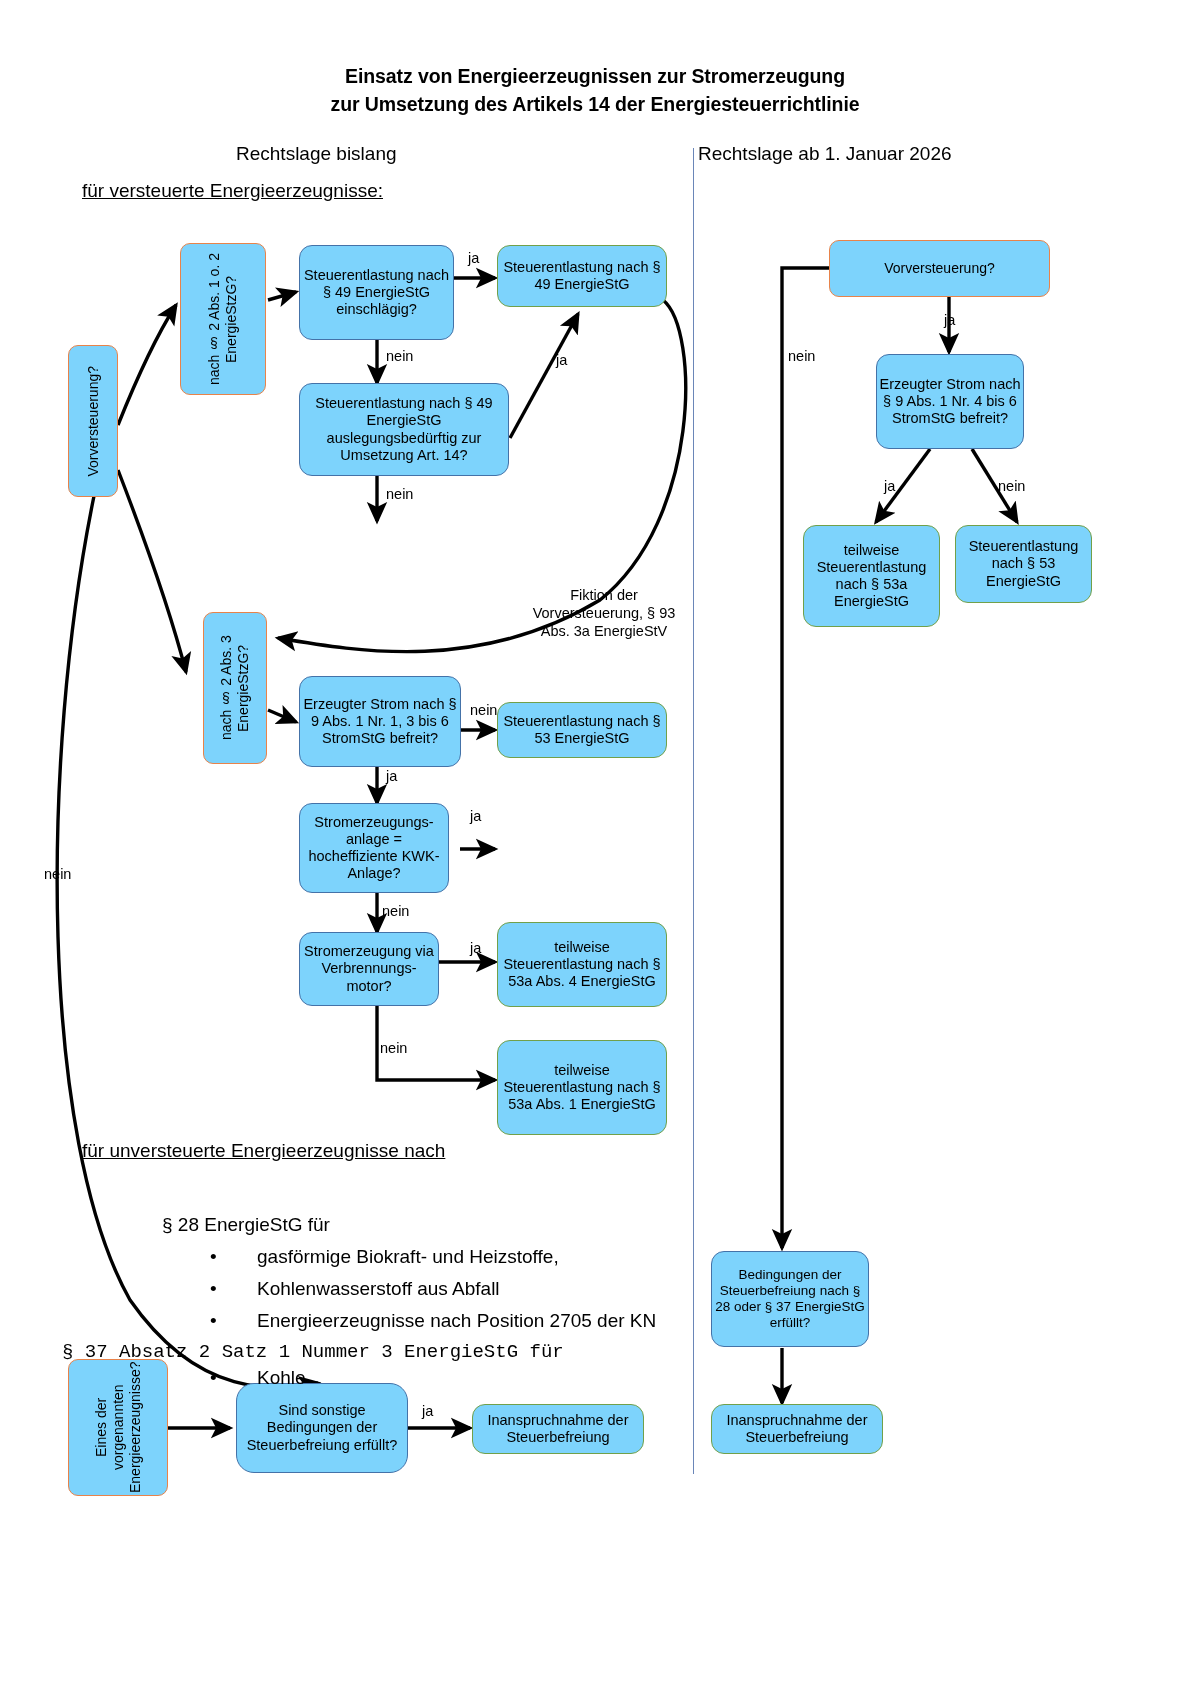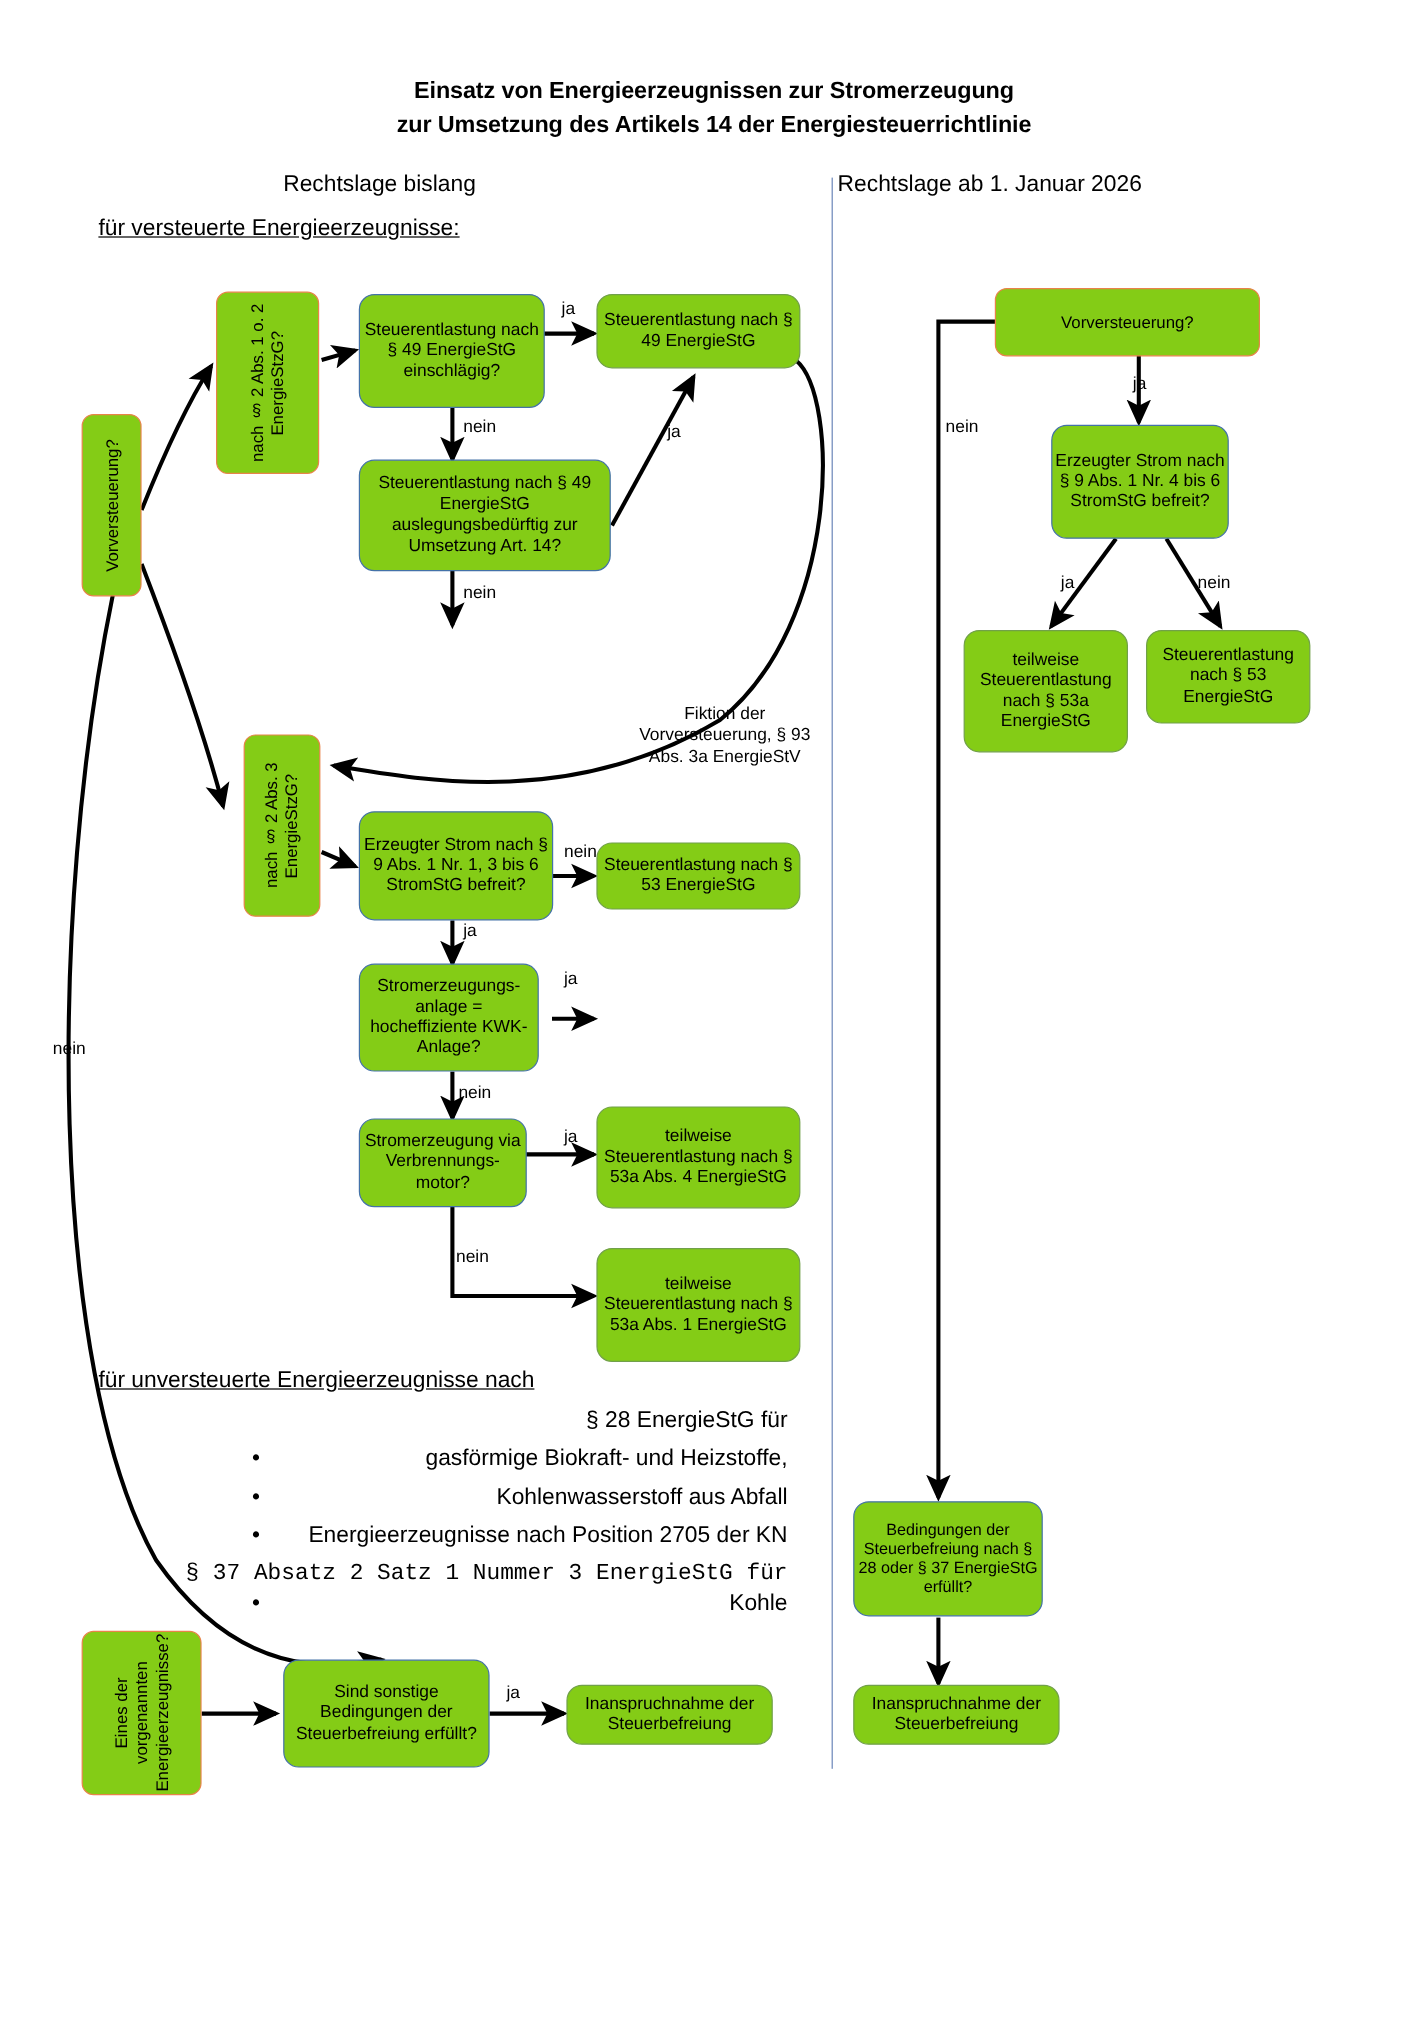--- a/index.html
+++ b/index.html
@@ -27,21 +27,21 @@
   }
   .node {
     position: absolute;
     box-sizing: border-box;
     display: flex;
     align-items: center;
     justify-content: center;
     text-align: center;
     line-height: 1.18;
     z-index: 3;
-    background: #84cc16;
+    background: #7dd3fc;
   }
   .node-decision {
     border: 1.6px solid #4472a8;
     border-radius: 13px;
     font-size: 14.5px;
   }
   .node-result {
     border: 1.6px solid #71a04a;
     border-radius: 13px;
     font-size: 14.5px;
@@ -251,21 +251,21 @@
   </div>
 
   <div class="node node-result" style="left:497px; top:1040px; width:170px; height:95px;">
     <span>teilweise Steuerentlastung nach § 53a Abs. 1 EnergieStG</span>
   </div>
 
   <div class="node node-start" style="left:68px; top:1359px; width:100px; height:137px;">
     <span class="vert-text">Eines der vorgenannten Energieerzeugnisse?</span>
   </div>
 
-  <div class="node node-decision" style="left:236px; top:1383px; width:172px; height:90px;">
+  <div class="node node-decision" style="left:236px; top:1383px; width:172px; height:90px;border-radius:18px;">
     <span>Sind sonstige Bedingungen der Steuerbefreiung erfüllt?</span>
   </div>
 
   <div class="node node-result" style="left:472px; top:1404px; width:172px; height:50px;">
     <span>Inanspruchnahme der Steuerbefreiung</span>
   </div>
 
   <div class="node node-start" style="left:829px; top:240px; width:221px; height:57px;">
     <span>Vorversteuerung?</span>
   </div>
@@ -303,21 +303,21 @@
   <div class="edge-label" style="left:44px; top:866px;">nein</div>
   <div class="edge-label" style="left:422px; top:1403px;">ja</div>
 
   <div class="edge-label" style="left:944px; top:312px;">ja</div>
   <div class="edge-label" style="left:884px; top:478px;">ja</div>
   <div class="edge-label" style="left:998px; top:478px;">nein</div>
   <div class="edge-label" style="left:788px; top:348px;">nein</div>
 
   <div class="section-head" style="left:62px; top:1140px;">für unversteuerte Energieerzeugnisse nach</div>
 
-  <div class="bullet-block" style="left:62px; top:1174px;text-align:right;">
+  <div class="bullet-block" style="left:62px; top:1215px;">
     <div class="lvl1">§ 28 EnergieStG für</div>
     <div class="bullet-row">
       <span class="dot">•</span>
       <span class="btext">gasförmige Biokraft- und Heizstoffe,</span>
     </div>
     <div class="bullet-row">
       <span class="dot">•</span>
       <span class="btext">Kohlenwasserstoff aus Abfall</span>
     </div>
     <div class="bullet-row">

